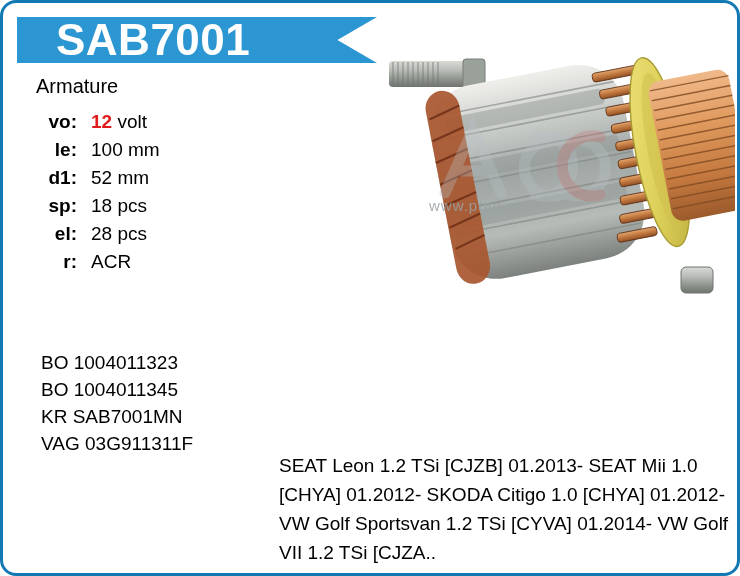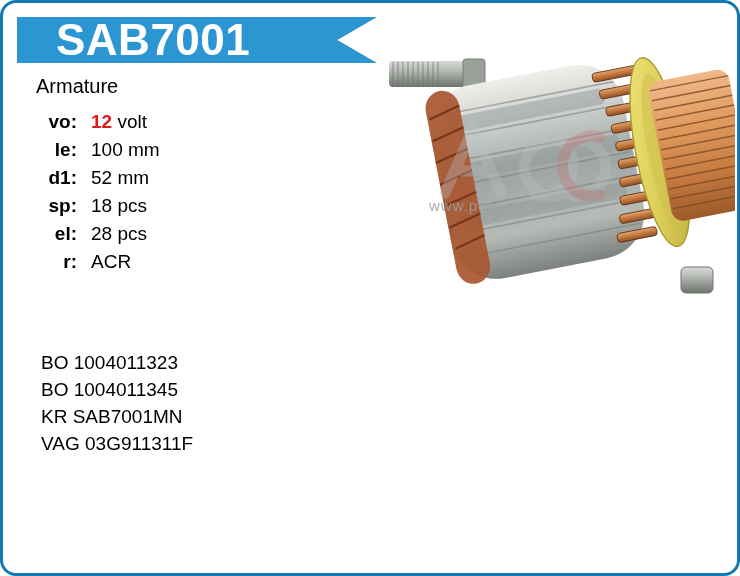--- a/index.html
+++ b/index.html
@@ -164,20 +164,21 @@
   </table>
 
   <div id="refs">
     <div>BO 1004011323</div>
     <div>BO 1004011345</div>
     <div>KR SAB7001MN</div>
     <div>VAG 03G911311F</div>
   </div>
 
 
+  <div id="apps">SEAT Leon 1.2 TSi [CJZB] 01.2013- SEAT Mii 1.0 [CHYA] 01.2012- SKODA Citigo 1.0 [CHYA] 01.2012- VW Golf Sportsvan 1.2 TSi [CYVA] 01.2014- VW Golf VII 1.2 TSi [CJZA..</div>
 
   <div id="photo">
     <svg width="372" height="268" viewBox="0 0 372 268">
       <defs>
         <linearGradient id="steelV" x1="0" y1="0" x2="0" y2="1">
           <stop offset="0" stop-color="#d8dad6"></stop>
           <stop offset="0.35" stop-color="#b9bdb8"></stop>
           <stop offset="0.7" stop-color="#8f948f"></stop>
           <stop offset="1" stop-color="#6e736e"></stop>
         </linearGradient>

